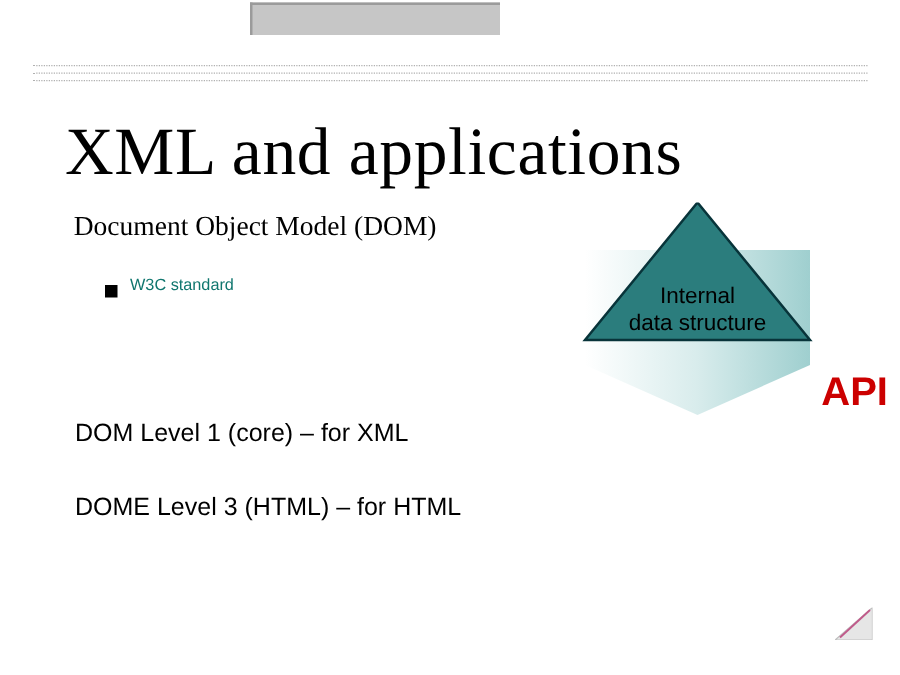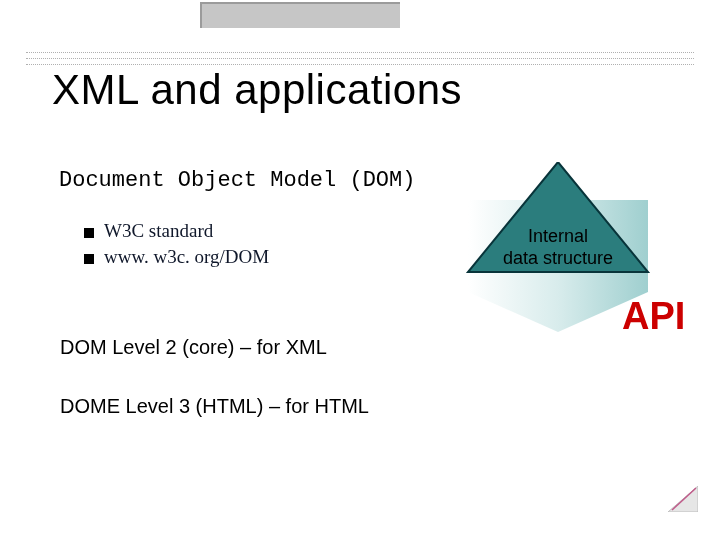--- a/index.html
+++ b/index.html
@@ -24,78 +24,78 @@
     left: 26px;
     width: 668px;
     border-top: 1px dotted #b0b0b0;
   }
   .dotted-line.d1 { top: 52px; }
   .dotted-line.d2 { top: 58px; }
   .dotted-line.d3 { top: 64px; }
   .title {
     position: absolute;
     left: 52px;
-    top: 66px;
-    font-family: Liberation Sans, sans-serif;
-    font-size: 42px;
+    top: 90px;
+    font-family: Liberation Serif, serif;
+    font-size: 54px;
     font-weight: 400;
     color: #000000;
     letter-spacing: 0.5px;
   }
   .subtitle {
     position: absolute;
     left: 59px;
     top: 168px;
     font-size: 22px;
     color: #000000;
-    font-family: Liberation Mono, monospace;
+    font-family: Liberation Serif, serif;
   }
   .bullets {
     position: absolute;
     left: 84px;
     top: 220px;
   }
   .bullet-row {
     display: flex;
     align-items: flex-start;
     margin-bottom: 4px;
   }
   .bullet-square {
     width: 10px;
     height: 10px;
     background: #000000;
     margin-top: 8px;
     margin-right: 10px;
     flex-shrink: 0;
   }
   .bullet-text {
-    font-size: 19px;
-    color: #0f172a;
-    font-family: Liberation Serif, serif;
+    font-size: 13px;
+    color: #0f766e;
+    font-family: Liberation Sans, sans-serif;
   }
   .body-line {
     position: absolute;
     font-size: 20px;
     color: #000000;
     font-family: "Tahoma", Verdana, sans-serif;
   }
   .line1 { left: 60px; top: 336px; }
   .line2 { left: 60px; top: 395px; }
   .diagram {
     position: absolute;
     left: 438px;
     top: 162px;
     width: 240px;
     height: 180px;
   }
   .api-label {
     position: absolute;
-    left: 622px;
+    left: 657px;
     top: 295px;
-    font-size: 38px;
+    font-size: 32px;
     font-weight: 700;
     color: #cc0000;
     font-family: "Tahoma", Verdana, sans-serif;
   }
   .corner-fold {
     position: absolute;
     right: 22px;
     bottom: 28px;
     width: 30px;
     height: 26px;
@@ -112,27 +112,23 @@
 
 <h1 class="title">XML and applications</h1>
 
 <div class="subtitle">Document Object Model (DOM)</div>
 
 <div class="bullets">
   <div class="bullet-row">
     <div class="bullet-square"></div>
     <div class="bullet-text">W3C standard</div>
   </div>
-  <div class="bullet-row">
-    <div class="bullet-square"></div>
-    <div class="bullet-text">www. w3c. org/DOM</div>
-  </div>
 </div>
 
-<div class="body-line line1">DOM Level 2 (core) – for XML</div>
+<div class="body-line line1">DOM Level 1 (core) – for XML</div>
 <div class="body-line line2">DOME Level 3 (HTML) – for HTML</div>
 
 <div class="diagram">
   <svg width="240" height="180" viewBox="0 0 240 180">
 
     <defs>
       <linearGradient id="grad" x1="0" y1="0" x2="1" y2="0">
         <stop offset="0%" stop-color="#ffffff"></stop>
         <stop offset="50%" stop-color="#d8ecec"></stop>
         <stop offset="100%" stop-color="#9fcfcf"></stop>

